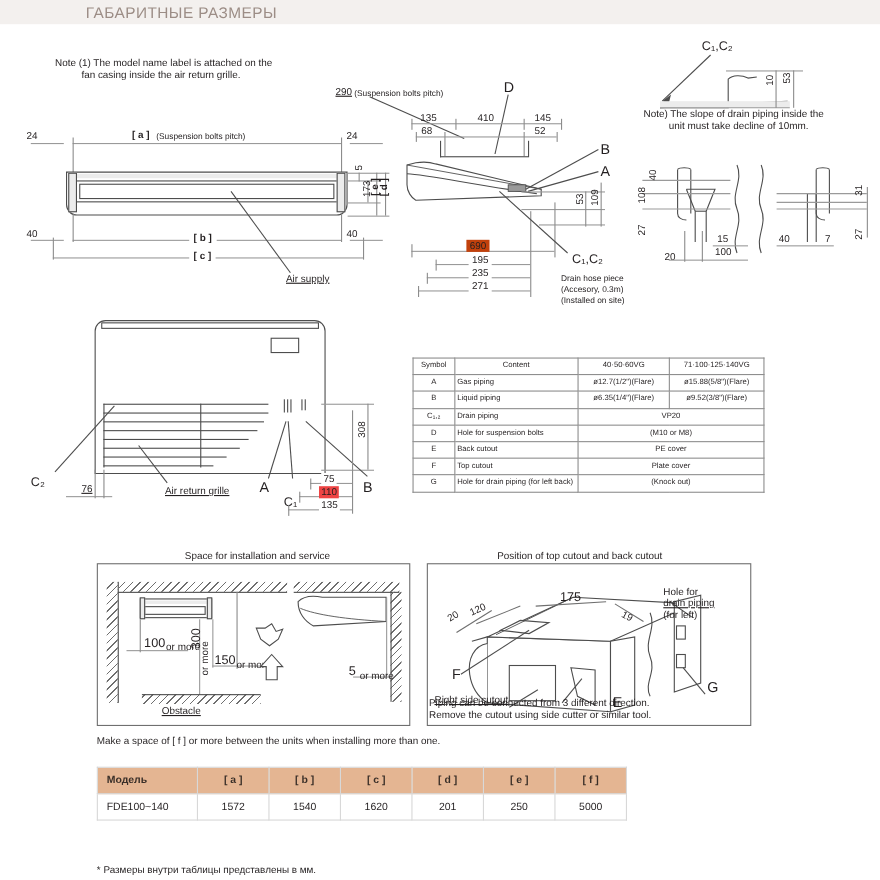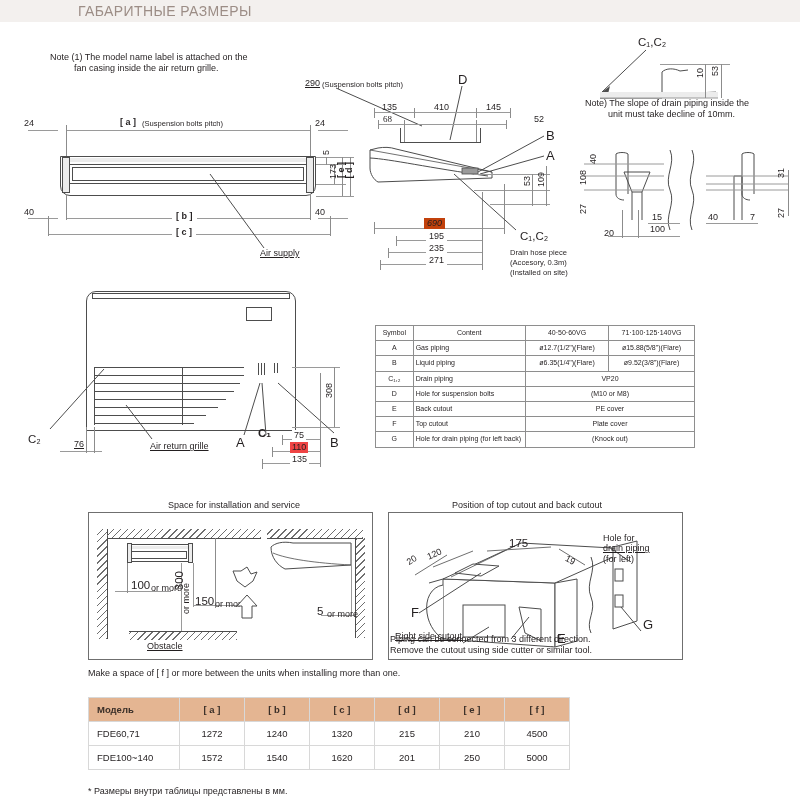--- a/index.html
+++ b/index.html
@@ -132,22 +132,22 @@
   <div class="abs tick" style="left:140px;top:36px;height:10px;"></div>
   <div class="abs t9" style="left:12px;top:30px;">135</div>
   <div class="abs t9" style="left:64px;top:30px;">410</div>
   <div class="abs t9" style="left:116px;top:30px;">145</div>
 
   <div class="abs lnl hln" style="left:8px;top:52px;width:128px;"></div>
   <div class="abs tick" style="left:8px;top:48px;height:9px;"></div>
   <div class="abs tick" style="left:34px;top:48px;height:22px;"></div>
   <div class="abs tick" style="left:106px;top:48px;height:22px;"></div>
   <div class="abs tick" style="left:136px;top:48px;height:9px;"></div>
-  <div class="abs t9" style="left:13px;top:42px;font-family:Liberation Serif, serif;">68</div>
-  <div class="abs t9" style="left:116px;top:42px;margin-left:48px;">52</div>
+  <div class="abs t9" style="left:13px;top:42px;">68</div>
+  <div class="abs t9" style="left:116px;top:42px;">52</div>
 
   <div class="abs ln hln" style="left:30px;top:70px;width:80px;"></div>
   <div class="abs ln vln" style="left:30px;top:56px;height:15px;"></div>
   <div class="abs ln vln" style="left:110px;top:56px;height:15px;"></div>
 
   <svg class="abs" style="left:0px;top:66px;width:160px;height:56px;overflow:visible">
     <path d="M0,12 L8,10 C14,9 20,9 26,11 L122,34 L122,40 L8,44 C4,42 0,36 0,30 Z" fill="#ffffff" stroke="#4d4d4d" stroke-width="1"></path>
     <path d="M0,20 C20,21 60,30 118,38" fill="none" stroke="#4d4d4d" stroke-width="1"></path>
     <path d="M0,12 L122,34" fill="none" stroke="#4d4d4d" stroke-width="0.8"></path>
     <rect x="92" y="30" width="16" height="6" fill="#9a9a9a" stroke="#4d4d4d" stroke-width="0.8"></rect>
@@ -164,21 +164,21 @@
   <div class="abs lnl hln" style="left:104px;top:118px;width:76px;"></div>
   <div class="abs lnl hln" style="left:120px;top:132px;width:60px;"></div>
   <div class="abs tick" style="left:162px;top:102px;height:32px;"></div>
   <div class="abs tick" style="left:176px;top:94px;height:40px;"></div>
   <div class="abs t9 vert" style="left:152px;top:104px;">53</div>
   <div class="abs t9 vert" style="left:166px;top:100px;">109</div>
 
   <div class="abs lnl hln" style="left:4px;top:156px;width:130px;"></div>
   <div class="abs tick" style="left:4px;top:150px;height:12px;"></div>
   <div class="abs tick" style="left:134px;top:112px;height:50px;"></div>
-  <div class="abs t9" style="left:54px;top:146px;background:#c2410c;padding:0 3px;font-style:italic;">690</div>
+  <div class="abs t9" style="left:54px;top:146px;background:#c2410c;padding:0 3px;">690</div>
 
   <div class="abs lnl hln" style="left:26px;top:168px;width:86px;"></div>
   <div class="abs lnl hln" style="left:18px;top:180px;width:94px;"></div>
   <div class="abs lnl hln" style="left:10px;top:192px;width:102px;"></div>
   <div class="abs tick" style="left:26px;top:164px;height:10px;"></div>
   <div class="abs tick" style="left:18px;top:176px;height:10px;"></div>
   <div class="abs tick" style="left:10px;top:188px;height:10px;"></div>
   <div class="abs tick" style="left:112px;top:120px;height:78px;"></div>
   <div class="abs t9" style="left:56px;top:159px;background:#fff;padding:0 3px;">195</div>
   <div class="abs t9" style="left:56px;top:171px;background:#fff;padding:0 3px;">235</div>
@@ -304,21 +304,21 @@
   <div class="abs tick" style="left:66px;top:152px;height:26px;"></div>
   <div class="abs tick" style="left:74px;top:152px;height:26px;"></div>
   <div class="abs t9 u" style="left:54px;top:164px;">76</div>
 
   <svg class="abs" style="left:100px;top:130px;width:50px;height:40px;overflow:visible">
     <line x1="6" y1="0" x2="32" y2="34" stroke="#4d4d4d" stroke-width="1"></line>
   </svg>
   <div class="abs t9 u" style="left:130px;top:166px;">Air return grille</div>
 
   <div class="abs t13" style="left:216px;top:160px;">A</div>
-  <div class="abs t11" style="left:238px;top:152px;font-weight:bold;">C₁</div>
+  <div class="abs t11" style="left:238px;top:176px;">C₁</div>
   <div class="abs t13" style="left:310px;top:160px;">B</div>
   <svg class="abs" style="left:216px;top:100px;width:110px;height:64px;overflow:visible">
     <line x1="8" y1="60" x2="24" y2="8" stroke="#4d4d4d" stroke-width="1"></line>
     <line x1="30" y1="60" x2="26" y2="8" stroke="#4d4d4d" stroke-width="1"></line>
     <line x1="98" y1="58" x2="42" y2="8" stroke="#4d4d4d" stroke-width="1"></line>
   </svg>
 
   <div class="abs lnl hln" style="left:262px;top:164px;width:38px;"></div>
   <div class="abs lnl hln" style="left:252px;top:176px;width:48px;"></div>
   <div class="abs lnl hln" style="left:242px;top:188px;width:58px;"></div>
@@ -499,29 +499,20 @@
       <th class="mc-w">[ a ]</th>
       <th class="mc-w">[ b ]</th>
       <th class="mc-w">[ c ]</th>
       <th class="mc-w">[ d ]</th>
       <th class="mc-w">[ e ]</th>
       <th class="mc-w">[ f ]</th>
     </tr>
   </thead>
   <tbody id="model-table-body">
       <tr>
-        <td class="m-name">FDE60,71</td>
-        <td>1272</td>
-        <td>1240</td>
-        <td>1320</td>
-        <td>215</td>
-        <td>210</td>
-        <td>4500</td>
-      </tr>
-      <tr>
         <td class="m-name">FDE100~140</td>
         <td>1572</td>
         <td>1540</td>
         <td>1620</td>
         <td>201</td>
         <td>250</td>
         <td>5000</td>
       </tr>
     </tbody>
 </table>

